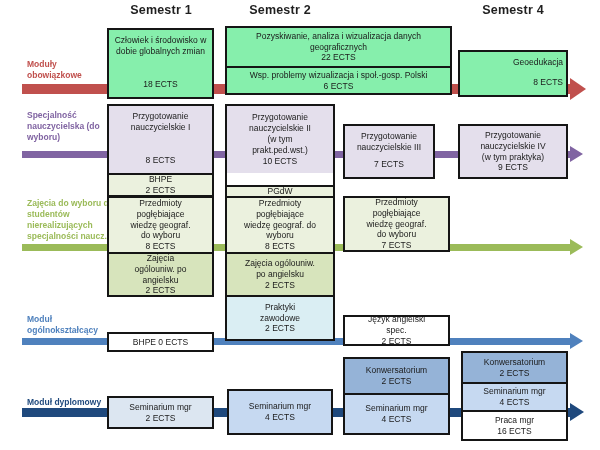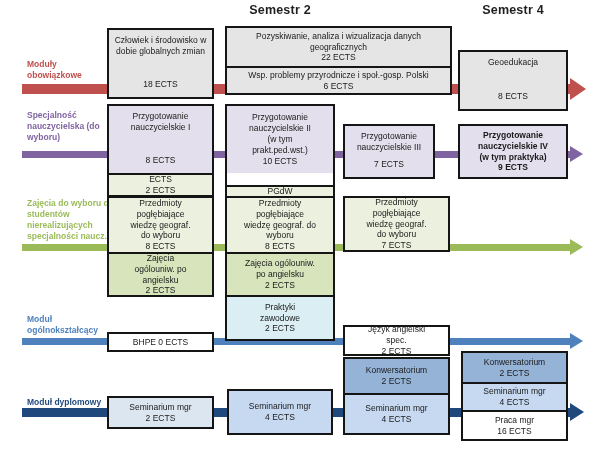--- a/index.html
+++ b/index.html
@@ -21,34 +21,35 @@
     display:flex;flex-direction:column;box-sizing:border-box;z-index:2;
   }
   .seg{
     display:flex;flex-direction:column;align-items:center;justify-content:center;
     text-align:center;font-size:8.5px;line-height:1.28;padding:2px 17px;
     box-sizing:border-box;flex:0 0 auto;width:100%;
   }
   .seg + .seg{border-top:2px solid #151515;}
   .seg.spread{justify-content:space-between;padding:5px 3px 7px;}
   
-  .f-pink{background:#e5e5e5;}  .f-lav{background:#e4dfec;}
+  .f-pink{background:#86efac;}  .f-lav{background:#e4dfec;}
   .f-pgreen{background:#ebf1de;}.f-mgreen{background:#d7e4bc;}
   .f-pblue{background:#daeef3;} .f-white{background:#ffffff;}
   .f-lblue{background:#dce6f1;} .f-mlblue{background:#c6d9f1;}
   .f-mblue{background:#95b3d7;}
   
   .c1{color:#c0504d;} .c2{color:#8064a2;} .c3{color:#9bbb59;} .c4{color:#4f81bd;} .c5{color:#1f497d;}
   .b1{background:#c0504d;} .b2{background:#8064a2;} .b3{background:#9bbb59;} .b4{background:#4f81bd;} .b5{background:#1f497d;}
 </style>
 </head>
 <body>
 
 <div id="canvas">
 
+  <div class="sem-header" style="left:105px;">Semestr 1</div>
   <div class="sem-header" style="left:224px;">Semestr 2</div>
   <div class="sem-header" style="left:457px;">Semestr 4</div>
 
   <div class="bar b1" style="top:84px;height:10px;"></div>
   <div class="head" style="left:570px;top:78px;border-top:11px solid transparent;border-bottom:11px solid transparent;border-left:16px solid #c0504d;"></div>
 
   <div class="bar b2" style="top:151px;height:7px;"></div>
   <div class="head" style="left:570px;top:146px;border-top:8px solid transparent;border-bottom:8px solid transparent;border-left:13px solid #8064a2;"></div>
 
   <div class="bar b3" style="top:244px;height:7px;"></div>
@@ -71,59 +72,59 @@
       <div>Człowiek i środowisko w dobie globalnych zmian</div>
       <div>18 ECTS</div>
     </div>
   </div>
   <div class="box" style="left:225px;top:26px;width:227px;">
     <div class="seg f-pink" style="height:38px;">
       <div>Pozyskiwanie, analiza i wizualizacja danych geograficznych</div>
       <div>22 ECTS</div>
     </div>
     <div class="seg f-pink" style="height:27px;">
-      <div>Wsp. problemy przyrodnicze i społ.-gosp. Polski</div>
+      <div>Wsp. problemy wizualizacja i społ.-gosp. Polski</div>
       <div>6 ECTS</div>
     </div>
   </div>
   <div class="box" style="left:458px;top:50px;width:110px;">
-    <div class="seg spread f-pink" style="height:57px;">
+    <div class="seg spread f-pink" style="height:43px;align-items:flex-end;">
       <div>Geoedukacja</div>
       <div>8 ECTS</div>
     </div>
   </div>
 
   <div class="box" style="left:107px;top:104px;width:107px;">
     <div class="seg spread f-lav" style="height:67px;">
       <div>Przygotowanie nauczycielskie I</div>
       <div>8 ECTS</div>
     </div>
     <div class="seg f-pgreen" style="height:22px;">
-      <div>ECTS</div>
+      <div>BHPE</div>
       <div>2 ECTS</div>
     </div>
   </div>
   <div class="box" style="left:225px;top:104px;width:110px;gap:12px;">
     <div class="seg f-lav" style="height:67px;">
       <div>Przygotowanie nauczycielskie II (w tym prakt.ped.wst.)</div>
       <div>10 ECTS</div>
     </div>
     <div class="seg f-pgreen" style="height:22px;">
       <div>PGdW</div>
       <div>2 ECTS</div>
     </div>
   </div>
   <div class="box" style="left:343px;top:124px;width:92px;">
     <div class="seg spread f-lav" style="height:51px;">
       <div>Przygotowanie nauczycielskie III</div>
       <div>7 ECTS</div>
     </div>
   </div>
   <div class="box" style="left:458px;top:124px;width:110px;">
-    <div class="seg f-lav" style="height:51px;font-weight:bold;">
+    <div class="seg f-lav" style="height:51px;">
       <div>Przygotowanie nauczycielskie IV (w tym praktyka)</div>
       <div>9 ECTS</div>
     </div>
   </div>
 
   <div class="box" style="left:107px;top:196px;width:107px;">
     <div class="seg f-pgreen" style="height:54px;">
       <div>Przedmioty pogłębiające wiedzę geograf. do wyboru</div>
       <div>8 ECTS</div>
     </div>
@@ -151,21 +152,21 @@
       <div>Przedmioty pogłębiające wiedzę geograf. do wyboru</div>
       <div>7 ECTS</div>
     </div>
   </div>
 
   <div class="box" style="left:107px;top:332px;width:107px;">
     <div class="seg f-white" style="height:16px;">
       <div>BHPE 0 ECTS</div>
     </div>
   </div>
-  <div class="box" style="left:343px;top:325px;width:107px;">
+  <div class="box" style="left:343px;top:315px;width:107px;">
     <div class="seg f-white" style="height:27px;">
       <div>Język angielski spec.</div>
       <div>2 ECTS</div>
     </div>
   </div>
 
   <div class="box" style="left:107px;top:396px;width:107px;">
     <div class="seg f-lblue" style="height:29px;">
       <div>Seminarium mgr</div>
       <div>2 ECTS</div>

